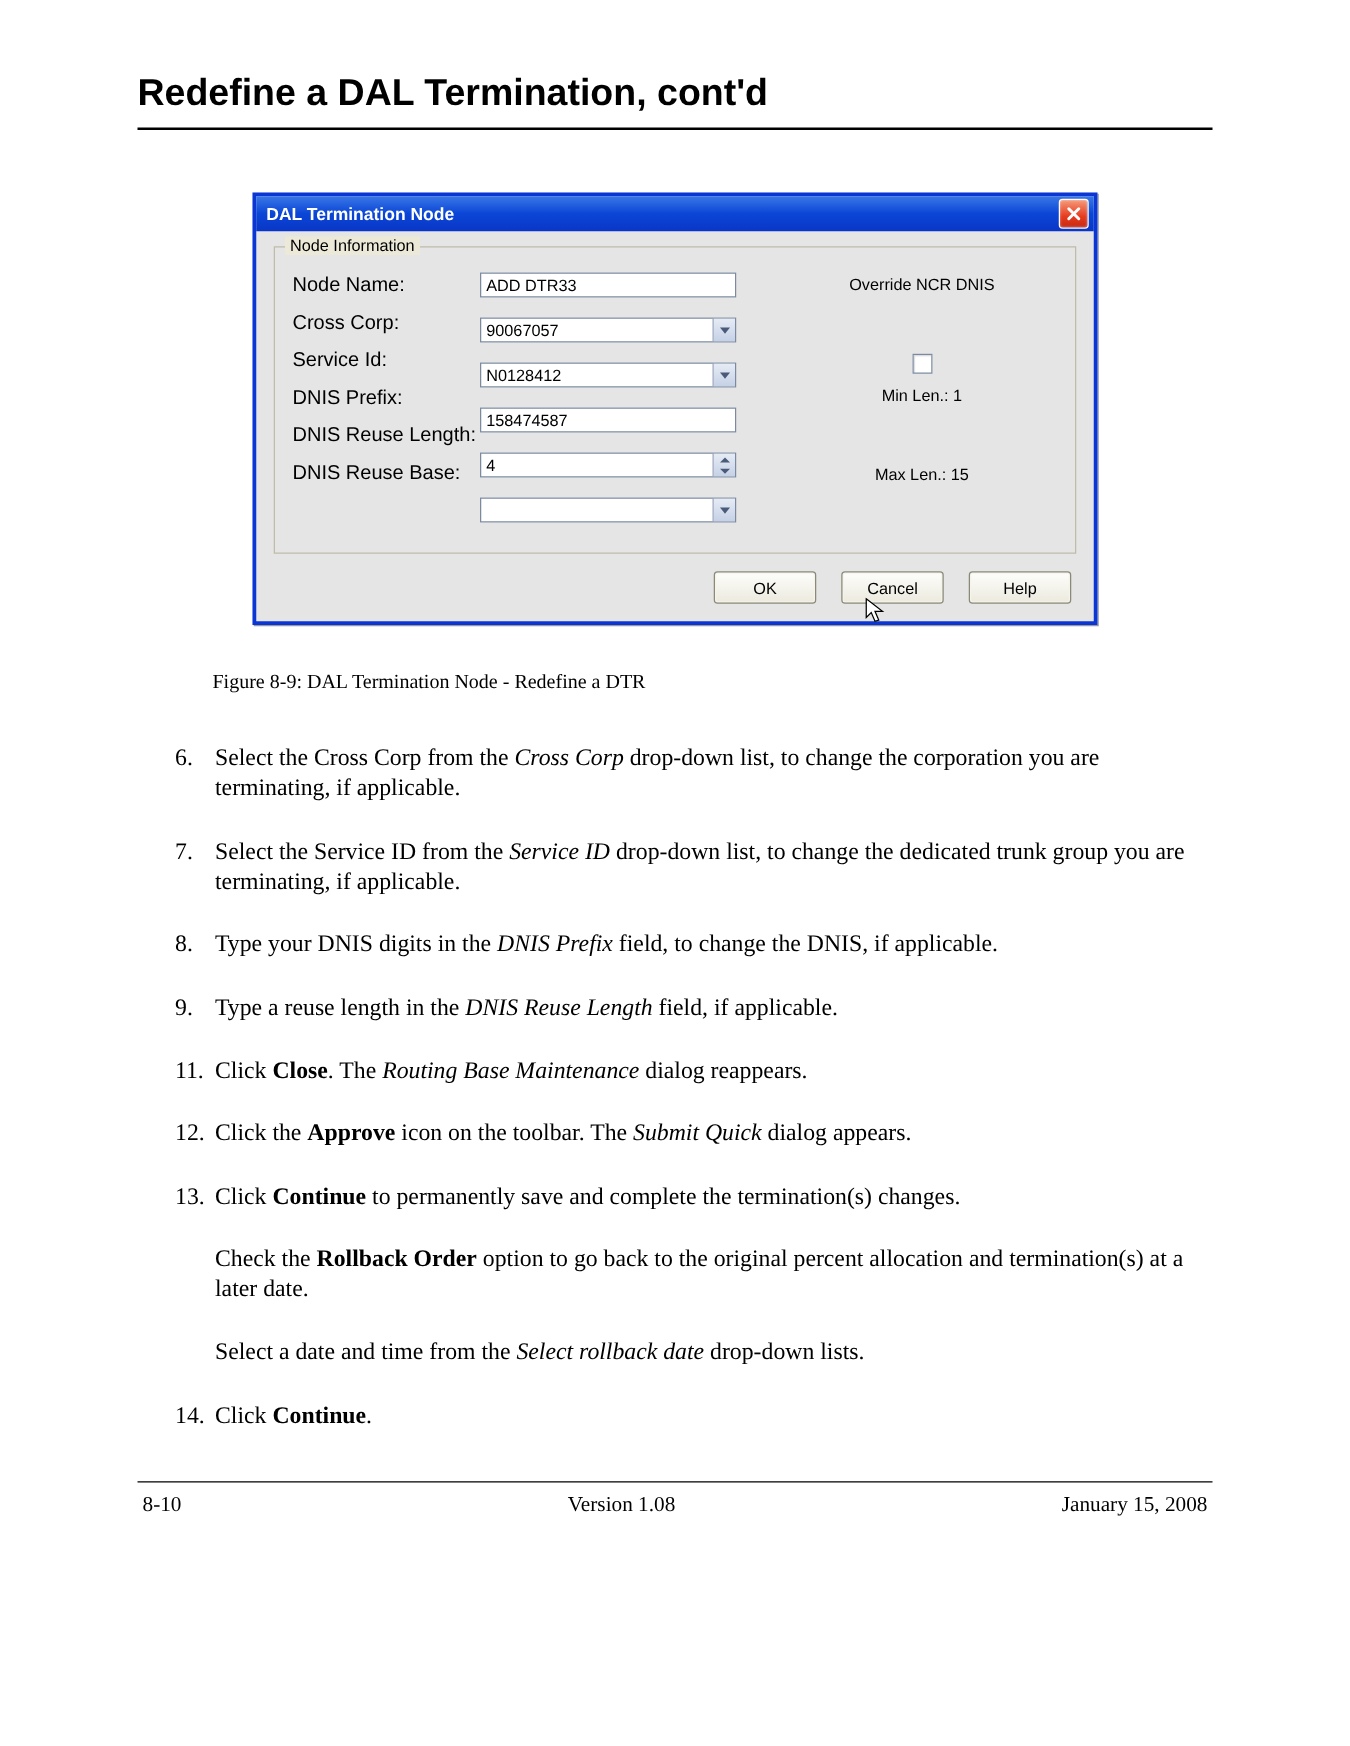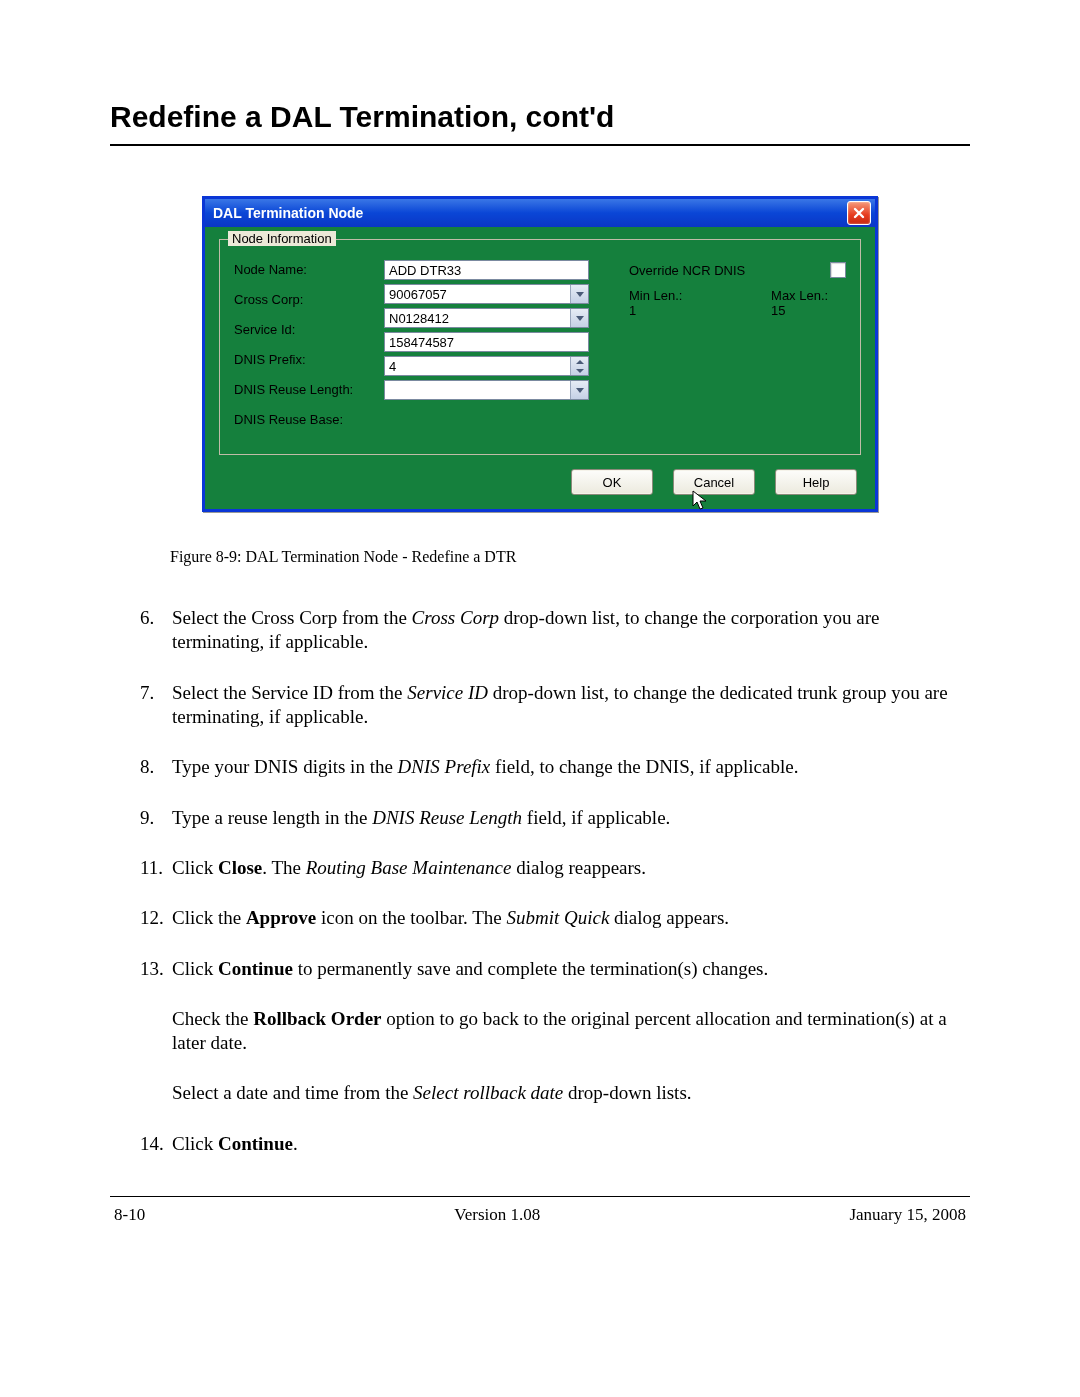--- a/index.html
+++ b/index.html
@@ -7,21 +7,21 @@
     padding: 0;
     background: #fff;
     font-family: "Times New Roman", Times, serif;
     color: #000;
     width: 1080px;
     height: 1397px;
     position: relative;
     box-sizing: border-box;
   }
   .page {
-    padding: 100px 110px 60px 110px;
+    padding: 58px 110px 60px 110px;
     box-sizing: border-box;
   }
   .page-title {
     font-family: Arial, Helvetica, sans-serif;
     font-weight: bold;
     font-size: 30px;
     margin: 0 0 8px 0;
   }
   hr.thick {
     border: none;
@@ -29,21 +29,21 @@
     margin: 10px 0 50px 0;
   }
   .screenshot-wrap {
     display: flex;
     flex-direction: column;
     align-items: center;
   }
   .dialog {
     width: 670px;
     border: 3px solid #0a36d6;
-    background: #15803d;
+    background: #e5e5e5;
     font-family: Tahoma, Arial, sans-serif;
     font-size: 13px;
     color: #000;
     box-shadow: 1px 1px 0 #999;
   }
   .titlebar {
     display: flex;
     align-items: center;
     justify-content: space-between;
     height: 28px;
@@ -85,23 +85,23 @@
     top: -9px;
     left: 8px;
     background: #ece9d8;
     padding: 0 4px;
     font-size: 13px;
   }
   .form-cols {
     display: flex;
   }
   .col-left { flex: 0 0 150px; display:flex; flex-direction:column; gap:12px; padding-top:2px;}
-  .col-mid  { flex: 0 0 205px; display:flex; flex-direction:column; gap:4px;}
+  .col-mid  { flex: 0 0 205px; display:flex; flex-direction:column; gap:16px;}
   .col-right{ flex: 1; padding-left: 40px; display:flex; flex-direction:column; gap:10px; padding-top:2px;}
-  .lbl { font-size: 13px; height:18px; }
+  .lbl { font-size: 16px; height:18px; }
   .textbox, .combo, .spin {
     height: 20px;
     border: 1px solid #7b8aa0;
     background: #fff;
     box-sizing: border-box;
     display: flex;
     align-items: center;
     font-size: 13px;
     position: relative;
   }
@@ -116,21 +116,21 @@
     display:flex; align-items:center; justify-content:center;
   }
   .combo .arrow::after {
     content:""; border-left:4px solid transparent; border-right:4px solid transparent; border-top:5px solid #4a5a78;
   }
   .spin { padding:0 0 0 4px; }
   .spin .spinbtns { flex-direction:column; }
   .spin .up, .spin .dn { flex:1; display:flex; align-items:center; justify-content:center; }
   .spin .up::after { content:""; border-left:4px solid transparent; border-right:4px solid transparent; border-bottom:4px solid #4a5a78;}
   .spin .dn::after { content:""; border-left:4px solid transparent; border-right:4px solid transparent; border-top:4px solid #4a5a78;}
-  .right-row { display:flex; align-items:center; gap:24px; font-size:13px;}
+  .right-row { display:flex; align-items:center; gap:24px; font-size:13px;flex-direction:column;}
   .chk { width:14px; height:14px; border:1px solid #7b8aa0; background:#fff; box-shadow: inset 1px 1px 1px rgba(0,0,0,0.15);}
   .btnrow { display:flex; justify-content:flex-end; gap:20px; padding-right:4px;}
   .winbtn {
     min-width:80px; height:24px;
     border:1px solid #8a8a7a; border-radius:3px;
     background: linear-gradient(to bottom,#fdfdfb,#eceade);
     display:flex; align-items:center; justify-content:center;
     font-size:13px;
     box-shadow: 0 0 0 1px #f5f3ea inset;
   }

